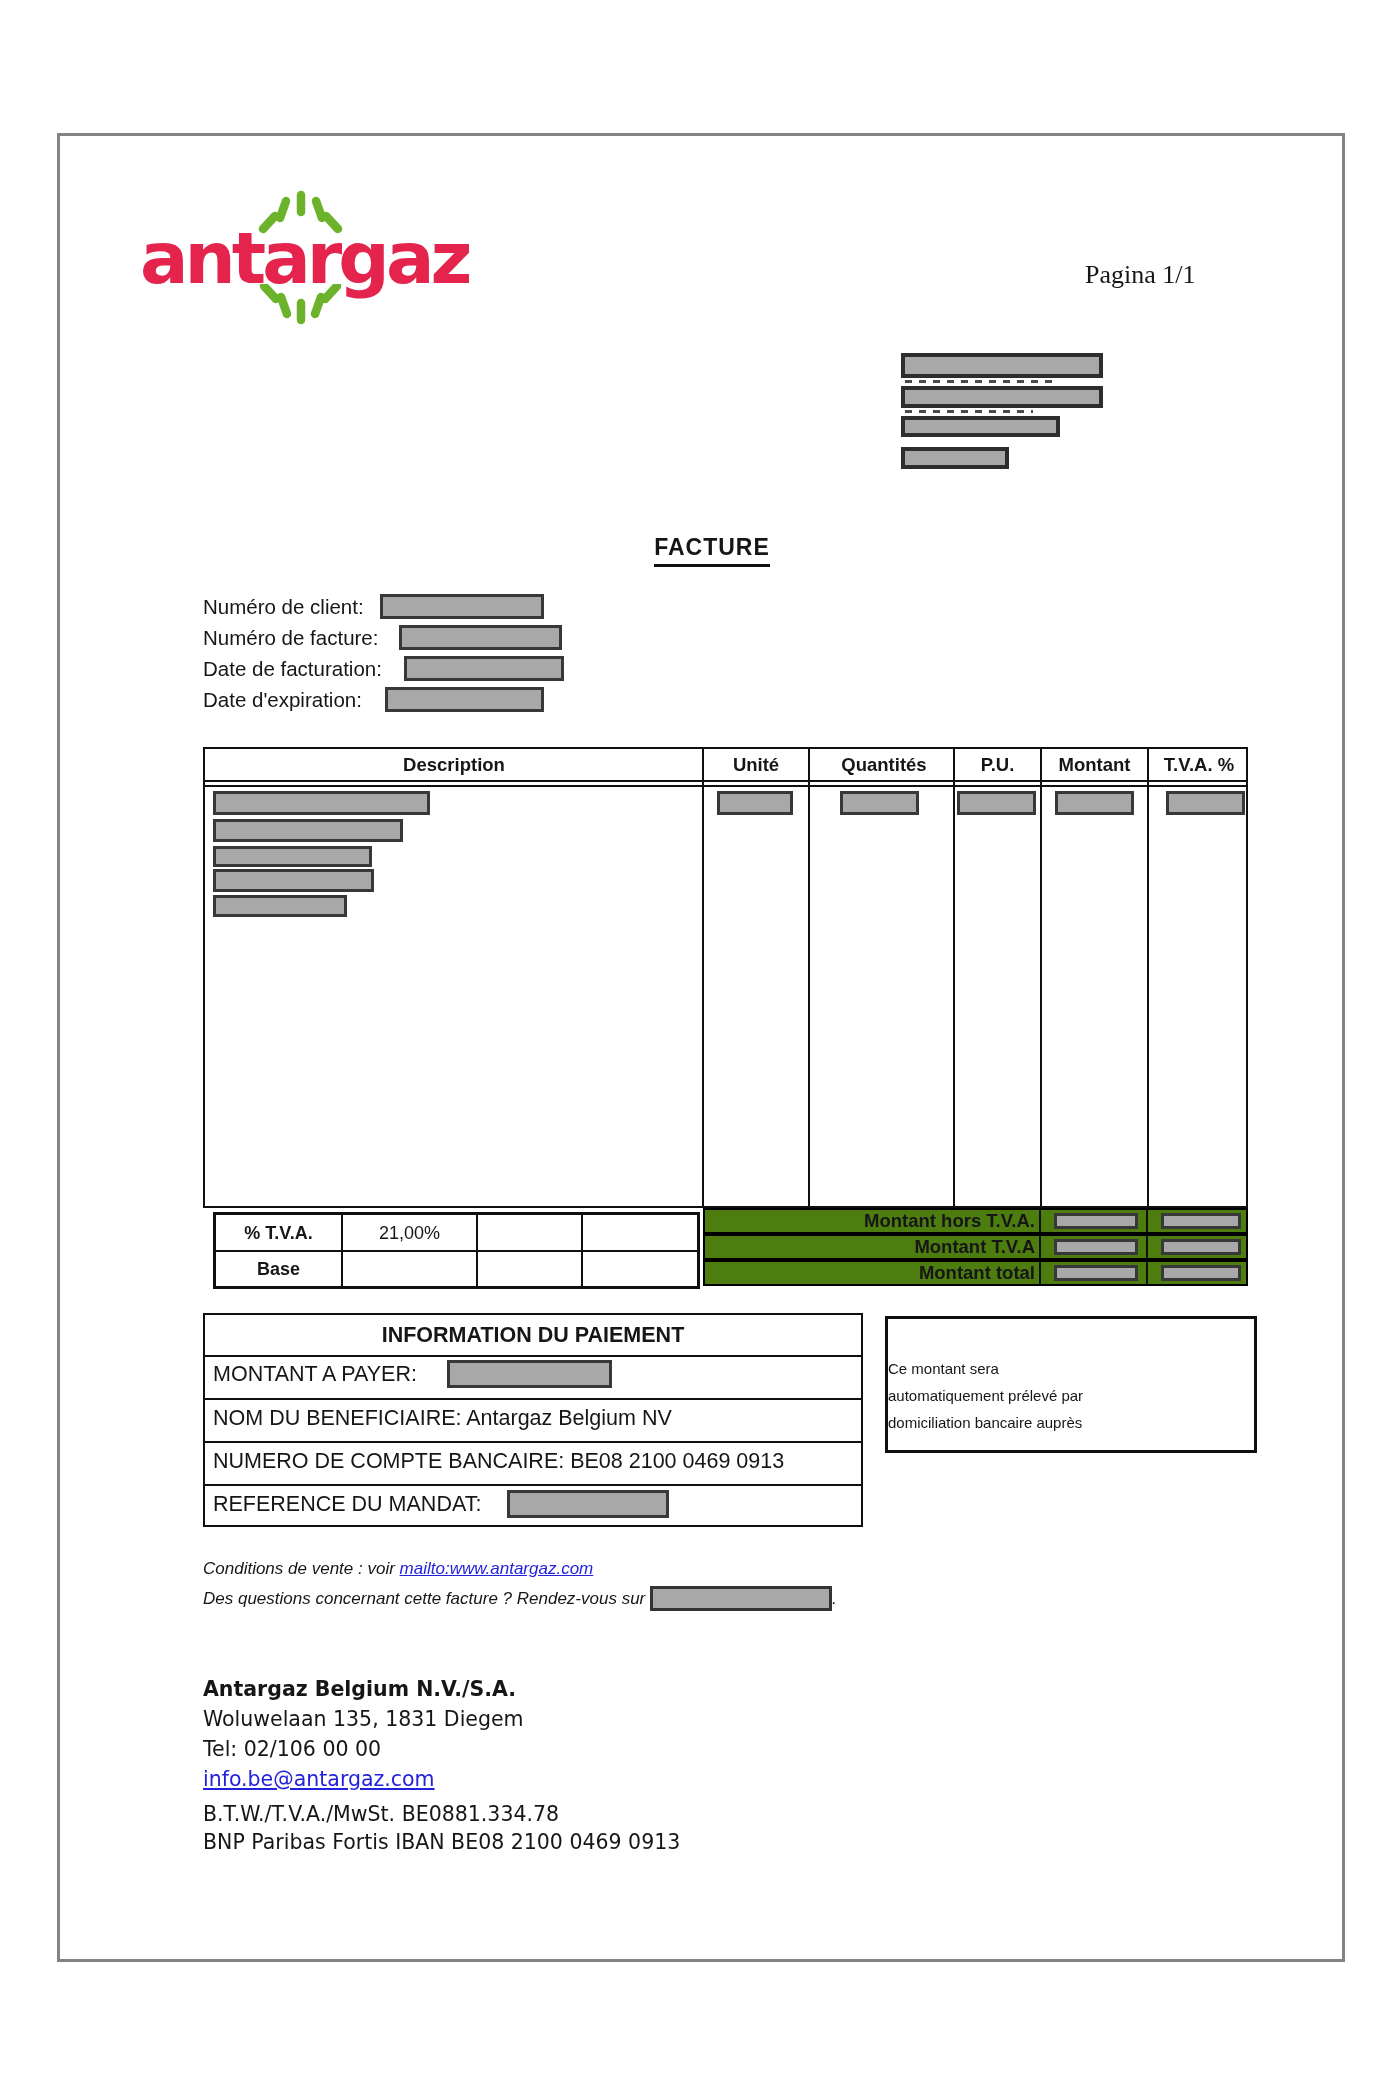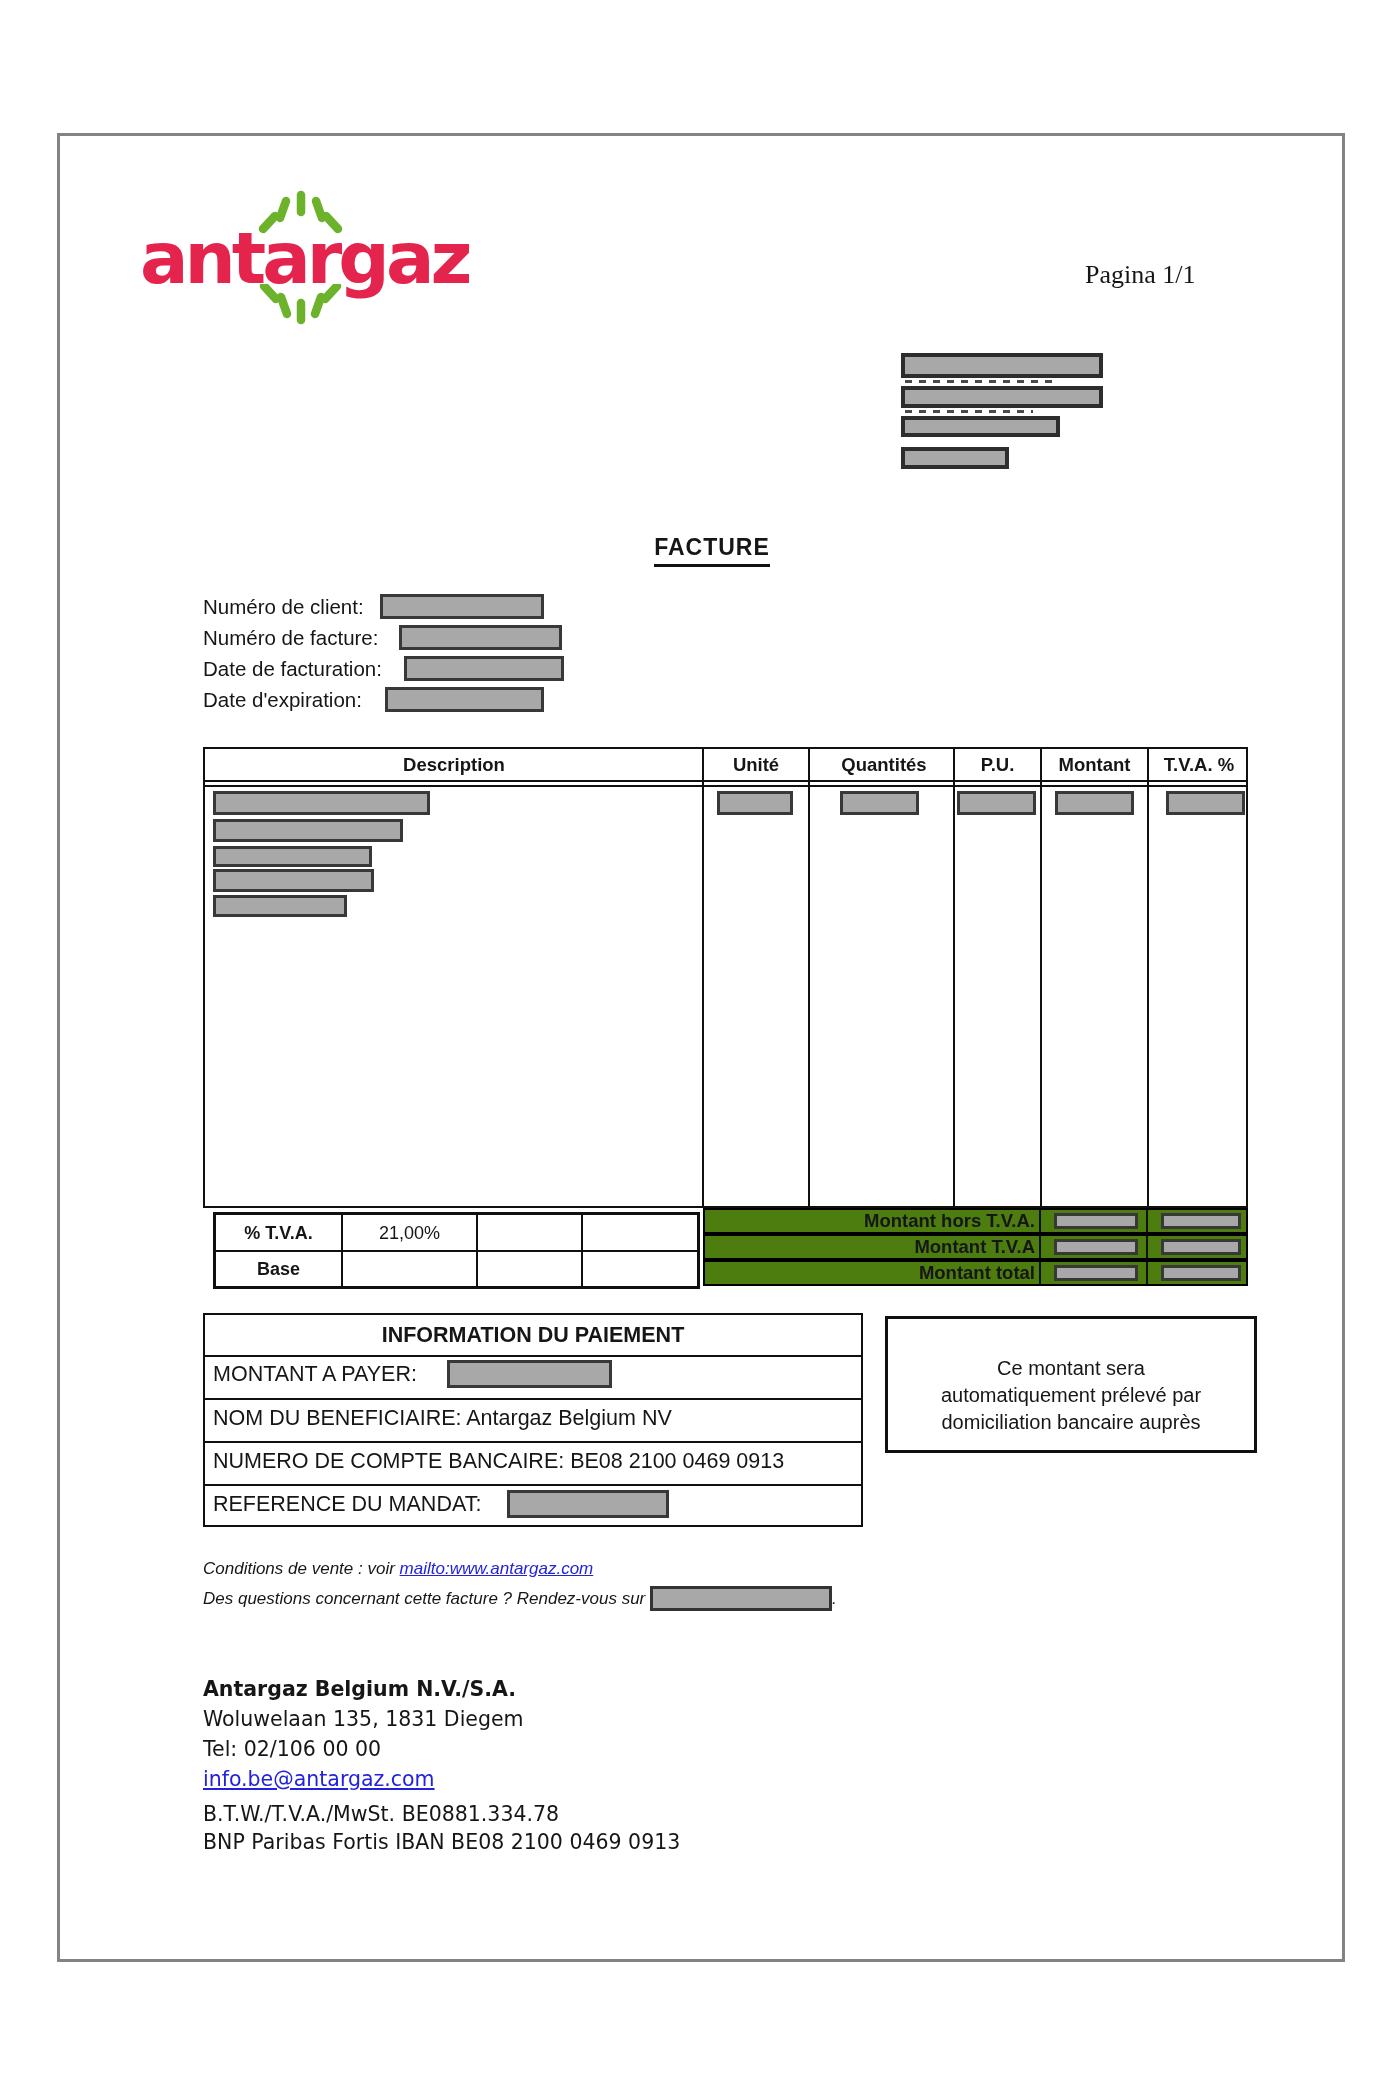--- a/index.html
+++ b/index.html
@@ -23,21 +23,21 @@
   .tot-strip{border:2px solid #000000;background:#4d7c0f;}
   .tot-lbl{font-size:18.5px;font-weight:bold;text-align:right;line-height:22px;}
   .sub-t{border:3px solid #101010;}
   .sub-cell{font-size:18px;text-align:center;line-height:34px;}
   .b{font-weight:bold;}
   
   .paybox{border:2px solid #101010;}
   .pay-title{font-size:21.5px;font-weight:bold;text-align:center;line-height:40px;}
   .pay-txt{font-size:21.5px;line-height:26px;}
   .notice{border:3px solid #101010;}
-  .notice-line{font-size:20px;line-height:27px;text-align:center;}
+  .notice-line{font-size:15px;line-height:27px;}
   
   .cond{font-size:17px;font-style:italic;line-height:26px;}
   .link{color:#2222dd;text-decoration:underline;cursor:pointer;}
   .inline-red{display:inline-block;width:182px;height:25px;background:#a8a8a8;border:3px solid #333;vertical-align:-7px;box-sizing:border-box;}
   
   .foot1{font-family:"DejaVu Sans",sans-serif;font-size:20.5px;line-height:30px;}
   .foot2{font-family:"DejaVu Sans",sans-serif;font-size:20.5px;line-height:28px;}
 </style>
 </head>
 <body>

